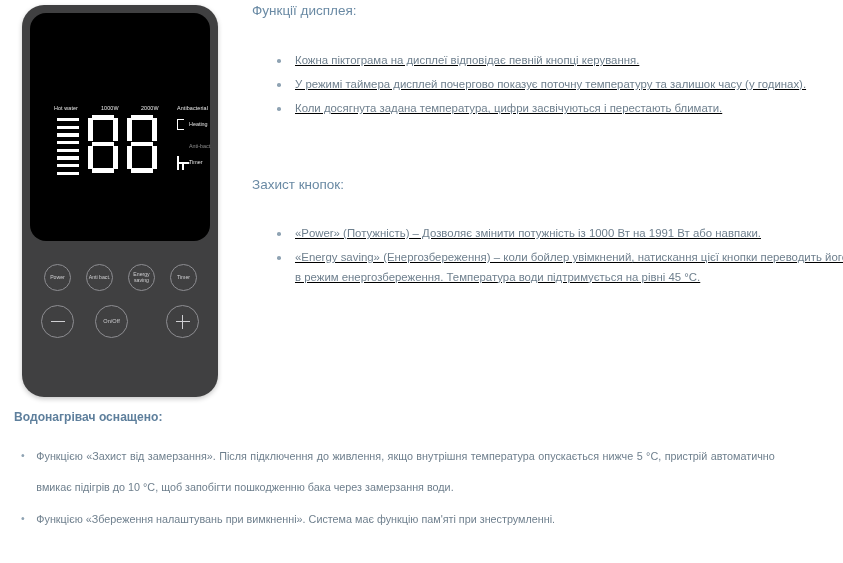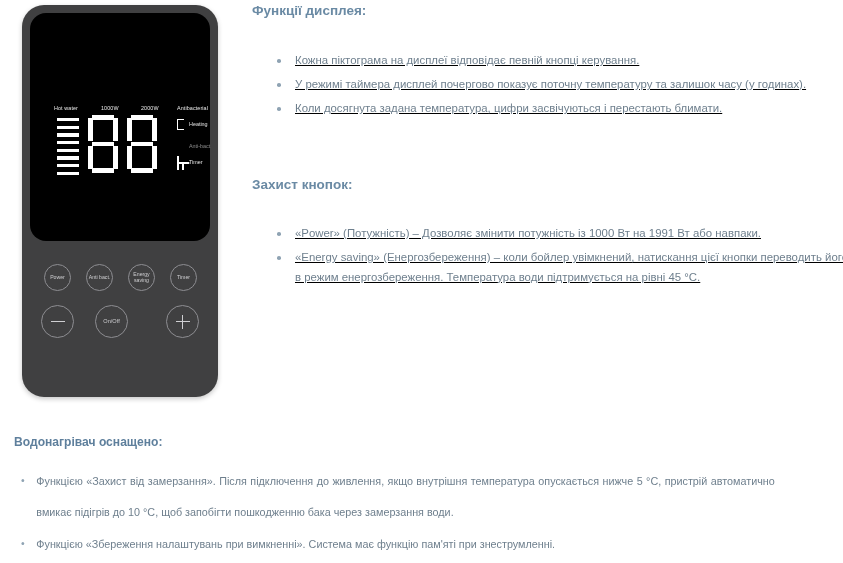--- a/index.html
+++ b/index.html
@@ -210,21 +210,21 @@
   
   #content-right {
     position: absolute;
     left: 252px;
     top: 0px;
     width: 580px;
   }
   h2.section-title {
     color: #6a8aa4;
     font-size: 13.5px;
-    font-weight: bold;
+    font-weight: normal;
     margin: 0;
     padding: 0;
   }
   #title-display { position: absolute; left: 0; top: 3px; }
   #title-buttons { position: absolute; left: 0; top: 177px; }
 
   ul.bullets {
     list-style: none;
     margin: 16px;
     padding: 0;
@@ -252,21 +252,21 @@
     border-radius: 50%;
     background: #8fa3b3;
   }
   #list-display { top: 35px; }
   #list-buttons { top: 208px; }
 
   
   #content-bottom {
     position: absolute;
     left: 14px;
-    top: 434px;
+    top: 409px;
     width: 818px;
   }
   h2.bottom-title {
     color: #5e7f9c;
     font-size: 13px;
     font-weight: bold;
     margin: 0 0 16px 0;
     font-family: "Liberation Sans Narrow", "Liberation Sans", sans-serif;
     transform: scaleX(0.93);
     transform-origin: left center;

